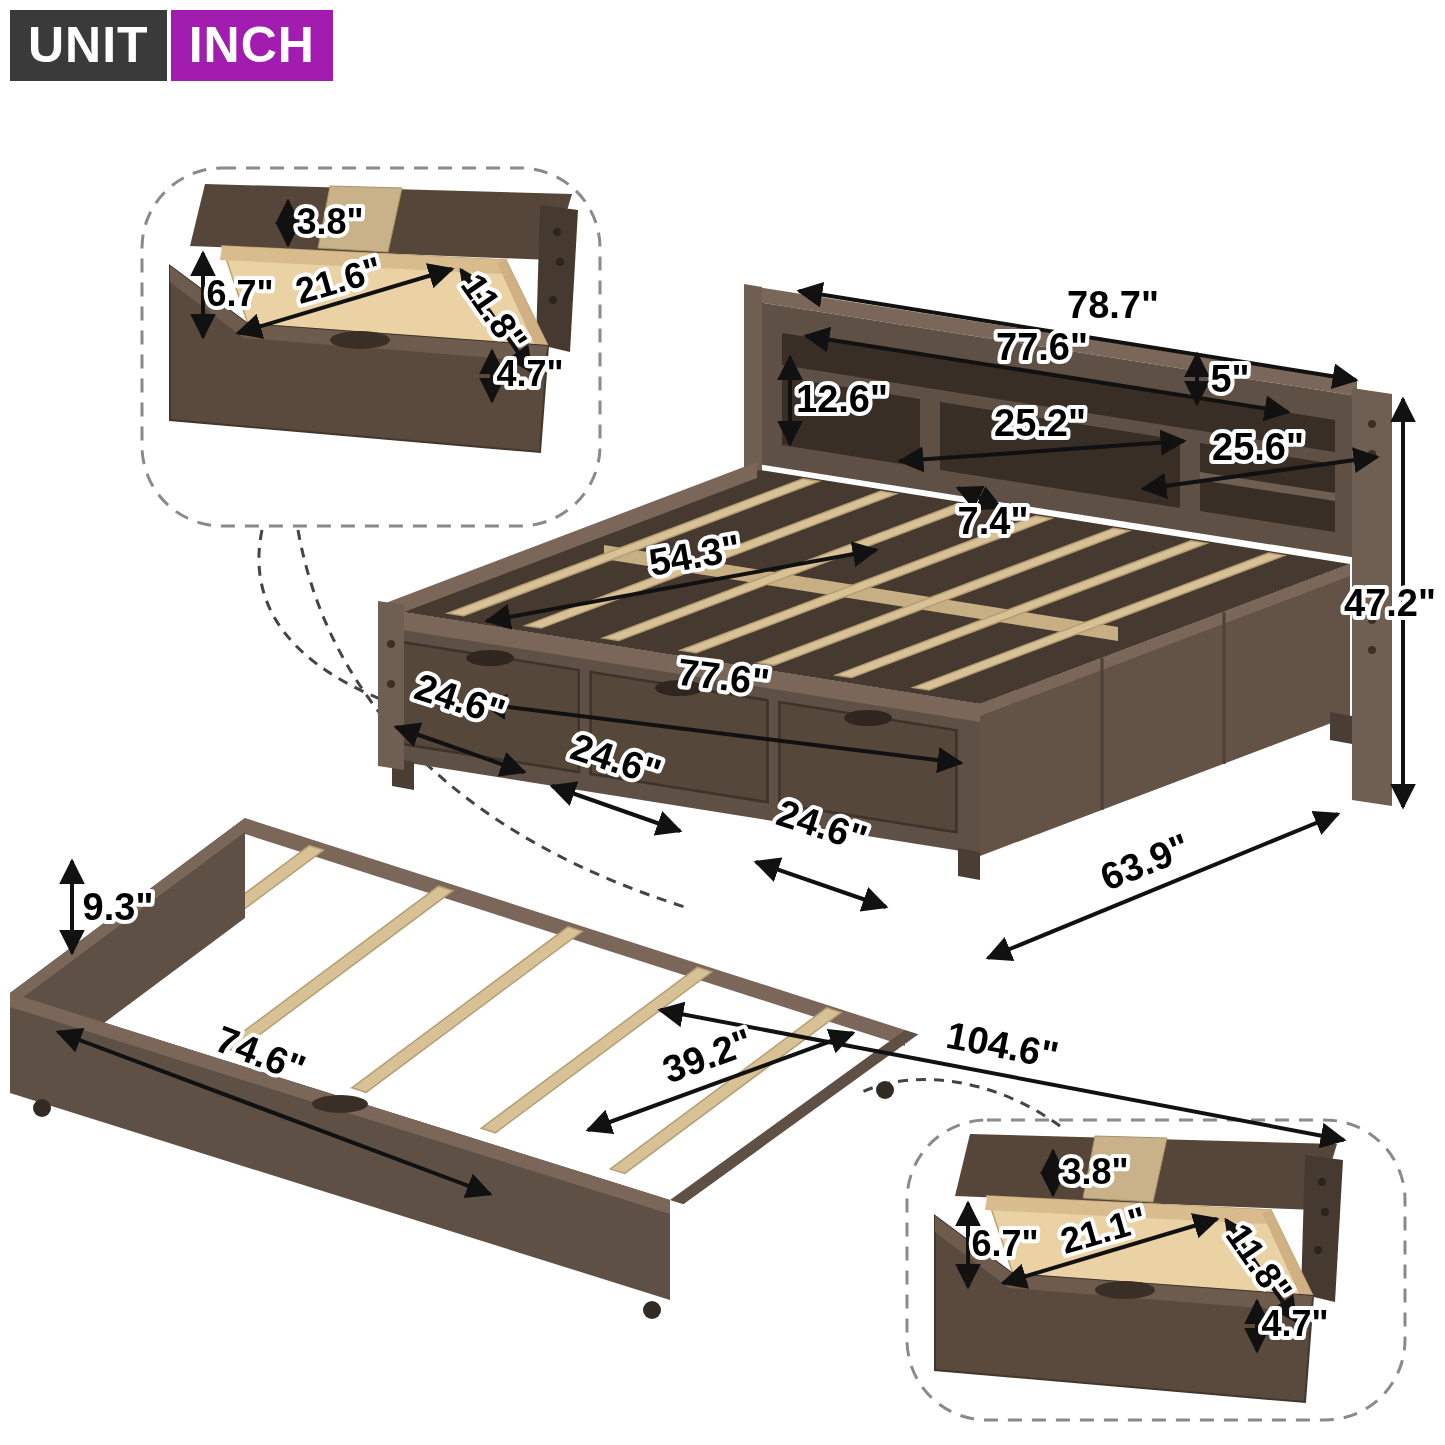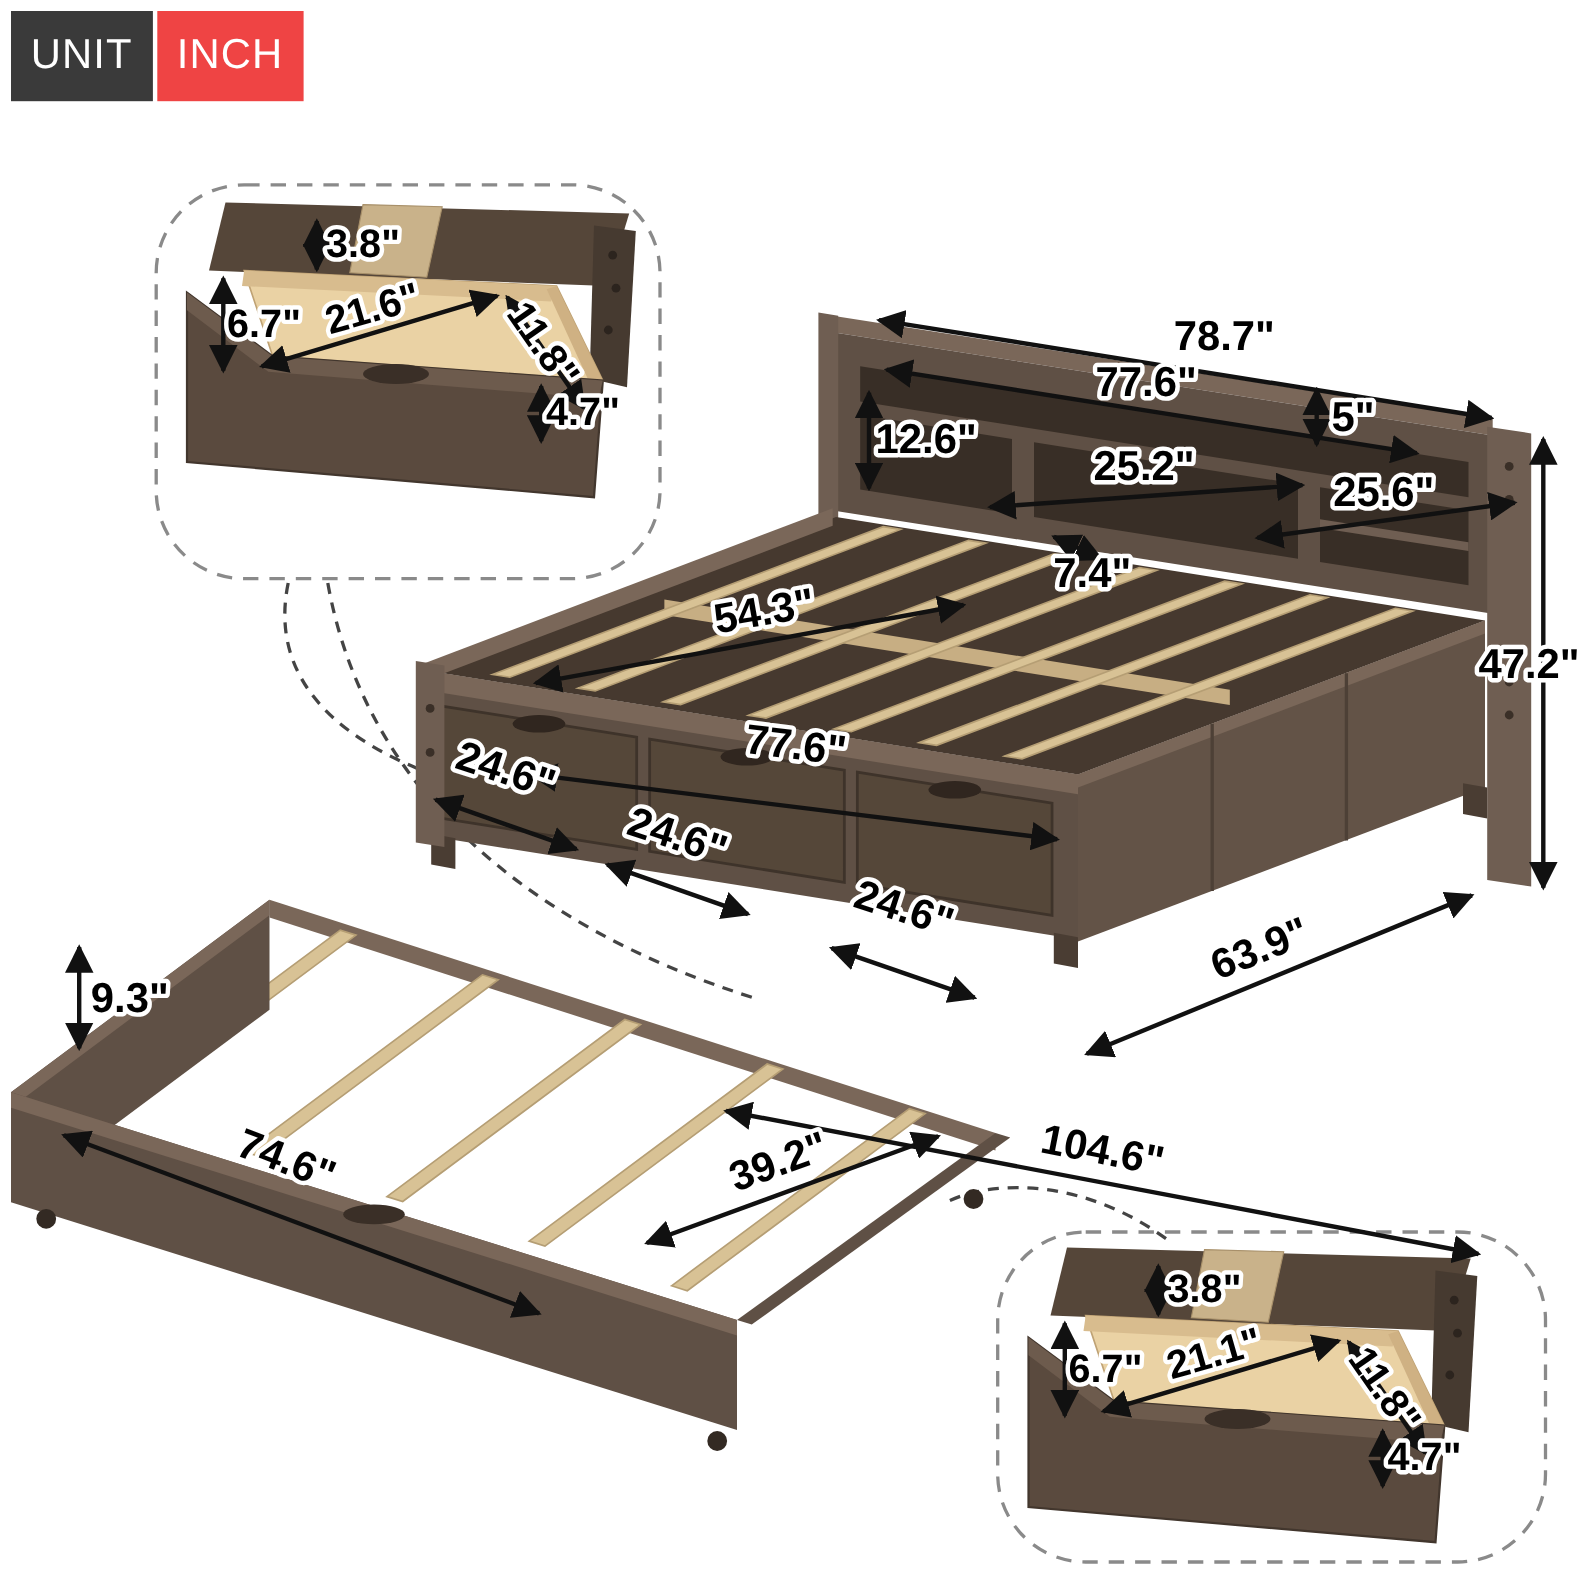--- a/index.html
+++ b/index.html
@@ -10,24 +10,24 @@
   .dim{font-family:"Liberation Sans",sans-serif;font-size:38px;font-weight:700;
        fill:#000;stroke:#fff;stroke-width:8px;paint-order:stroke;stroke-linejoin:round;
        text-anchor:middle;}
   .dim-sm{font-size:36px;}
   .arrow{stroke:#111;stroke-width:4;marker-start:url(#arr);marker-end:url(#arr);}
   .callout{fill:none;stroke:#8a8a8a;stroke-width:3;stroke-dasharray:14 10;}
   .link{fill:none;stroke:#444;stroke-width:3;stroke-dasharray:10 8;}
   .plank{stroke:#4d4036;stroke-width:3;}
   
   .badge{position:absolute;left:10px;top:10px;display:flex;gap:4px;z-index:5;}
-  .badge span{display:inline-block;padding:20px 18px;font-size:38px;font-weight:400;
+  .badge span{display:inline-block;padding:8px 18px;font-size:50px;font-weight:700;
               color:#fff;letter-spacing:1px;line-height:1.1;}
   .badge .unit{background:#3a3a3a;}
-  .badge .inch{background:#ef4444;}
+  .badge .inch{background:#a21caf;}
 </style>
 </head>
 <body>
 
 <div id="stage">
 
   <div class="badge">
     <span class="unit">UNIT</span>
     <span class="inch">INCH</span>
   </div>

